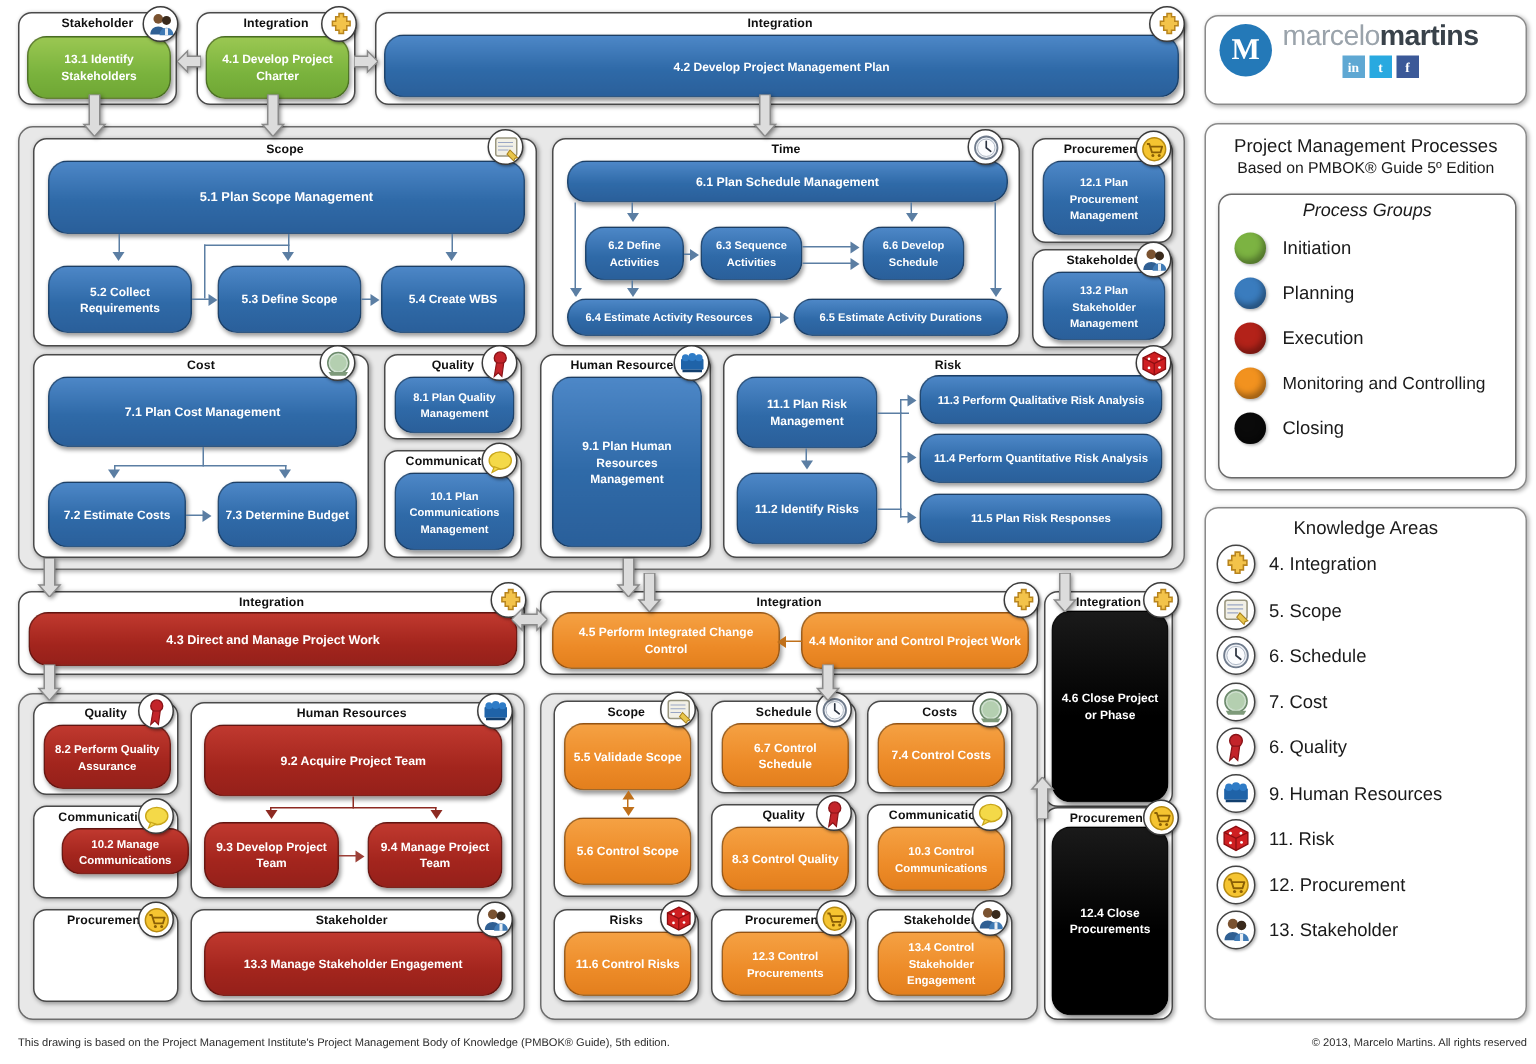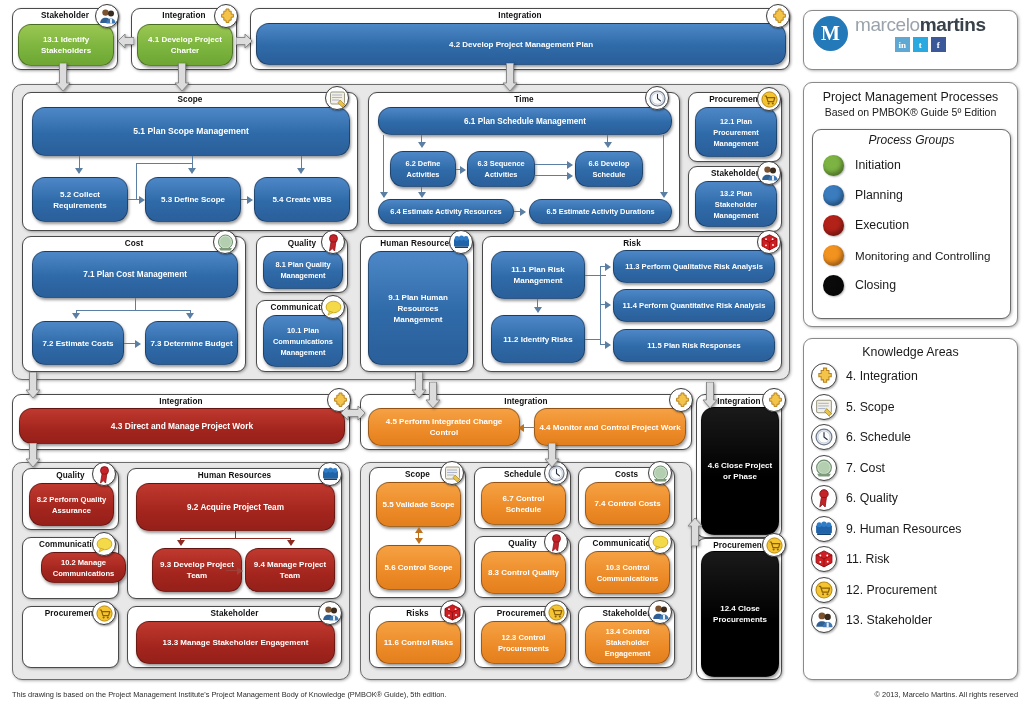--- a/index.html
+++ b/index.html
@@ -461,21 +461,21 @@
   </div>
   <div class="kicon" style="left:92px;top:601px;">
     <svg width="19" height="19" viewBox="0 0 19 19">
         <use href="#ic-cart"></use>
       </svg>
     </div>
 
   <div class="panel" style="left:127px;top:468px;width:215px;height:131px;">
     <div class="ptitle">Human Resources</div>
     <div class="proc p-red" style="left:8px;top:14px;width:199px;height:48px;font-size:8.2px;">9.2 Acquire Project Team</div>
-    <div class="proc p-red" style="left:8px;top:79px;width:90px;height:44px;margin-left:16px;">9.3  Develop Project Team</div>
+    <div class="proc p-red" style="left:8px;top:79px;width:90px;height:44px;">9.3  Develop Project Team</div>
     <div class="proc p-red" style="left:117px;top:79px;width:90px;height:44px;">9.4 Manage Project Team</div>
     <div class="ln-red" style="left:107px;top:62px;width:1.4px;height:8px;"></div>
     <div class="ln-red" style="left:52px;top:69px;width:111px;height:1.4px;"></div>
     <div class="ln-red" style="left:52px;top:69px;width:1.4px;height:3px;"></div>
     <div class="ar ar-dr" style="left:49px;top:71px;"></div>
     <div class="ln-red" style="left:162px;top:69px;width:1.4px;height:3px;"></div>
     <div class="ar ar-dr" style="left:159px;top:71px;"></div>
     <div class="ln" style="left:98px;top:101px;width:12px;height:1.3px;background:#9c4038;"></div>
     <div class="ar ar-rr" style="left:109px;top:98px;"></div>
   </div>

